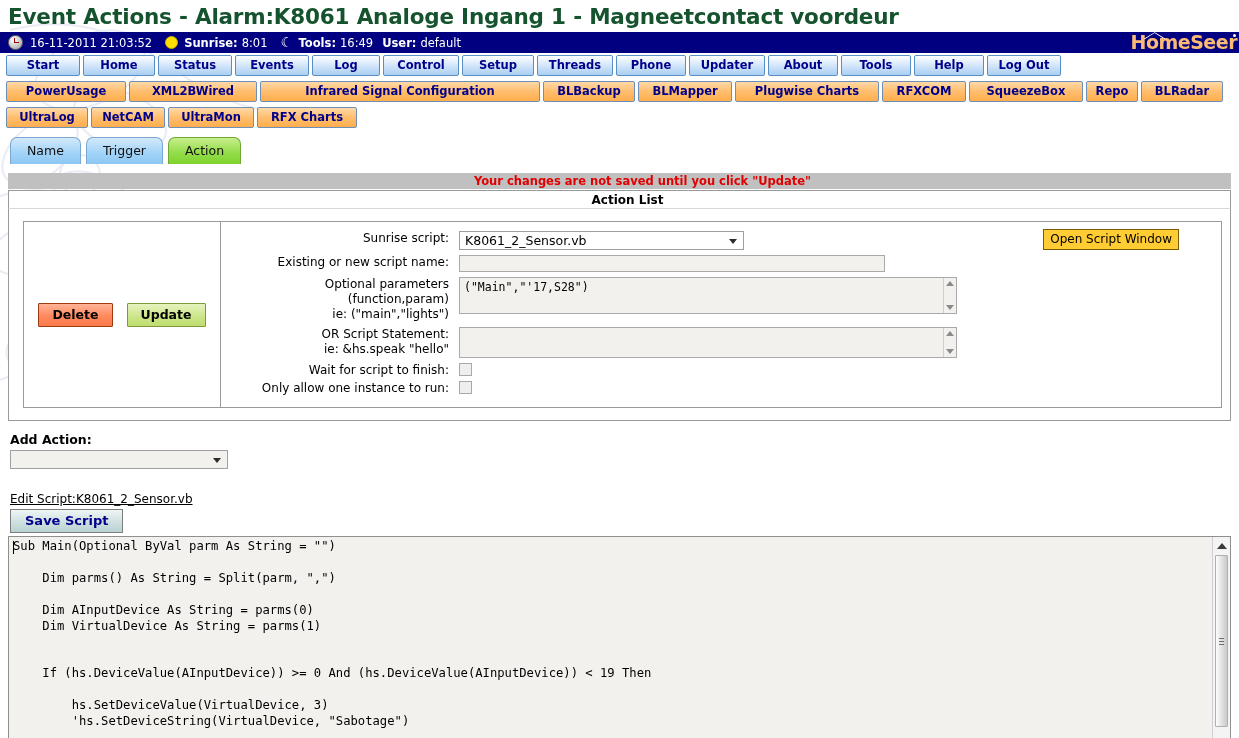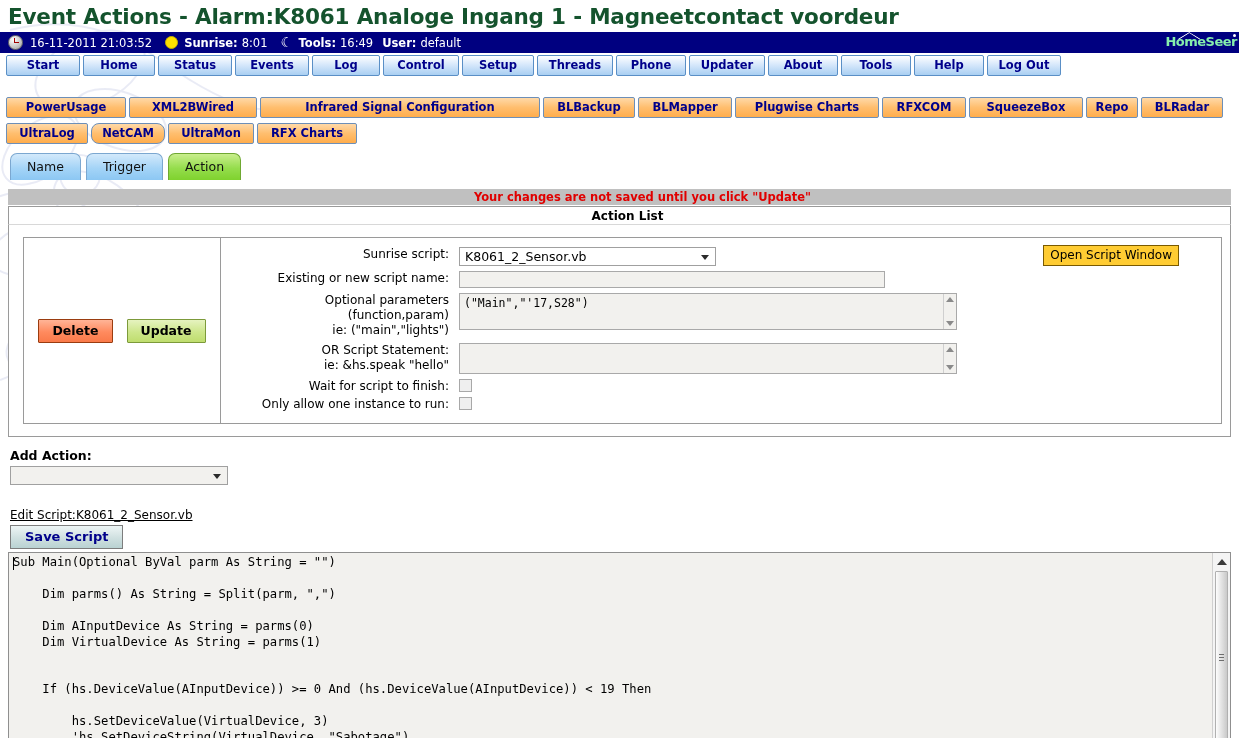--- a/index.html
+++ b/index.html
@@ -74,21 +74,21 @@
     background: #ffe000; border: 1px solid #c8b000; margin-right: 6px; flex: none;
   }
   .moon-icon {
     width: 12px; height: 12px; margin-right: 6px; flex: none;
     color: #fff; font-size: 14px; line-height: 11px; text-align: center;
   }
 
   .hs-logo {
     position: absolute; right: 2px; top: -1px;
     font-family: "DejaVu Sans", sans-serif;
-    font-weight: bold; font-size: 13px; color: #86efac;
+    font-weight: bold; font-size: 19px; color: #fdba74;
     letter-spacing: -0.5px; line-height: 22px;
   }
   .hs-logo .roof {
     position: absolute; left: 11px; top: 1px; width: 26px; height: 8px;
     border-top: 2px solid #ffffff; border-left: 2px solid #ffffff;
     transform: skewX(0deg);
     clip-path: polygon(0% 100%, 50% 0%, 100% 100%, 92% 100%, 50% 14%, 8% 100%);
     border: none;
     background: #ffffff;
   }
@@ -177,21 +177,21 @@
     width: 222px; text-align: right; padding-right: 10px;
     font-size: 12px; color: #000; line-height: 15px; flex: none;
   }
   .flabel .sub { display: block; }
   .inp {
     background: #f2f1ee; border: 1px solid #a9a9a9;
     font-family: "DejaVu Sans", sans-serif; font-size: 12px;
     height: 17px; box-sizing: border-box;
   }
   .sel {
-    width: 257px; height: 19px; background: #ffffff;
+    width: 285px; height: 19px; background: #ffffff;
     border: 1px solid #a0a0a0; box-sizing: border-box;
     display: flex; align-items: center; position: relative;
     font-size: 12.5px; padding-left: 5px; cursor: pointer;
   }
   .sel .caret {
     position: absolute; right: 6px; top: 7px;
     width: 0; height: 0; border-left: 4px solid transparent;
     border-right: 4px solid transparent; border-top: 5px solid #2b2b2b;
   }
   .ta {
@@ -348,36 +348,36 @@
       <div class="navbtn" style="width: 70px;">Setup</div>
       <div class="navbtn" style="width: 74px;">Threads</div>
       <div class="navbtn" style="width: 68px;">Phone</div>
       <div class="navbtn" style="width: 74px;">Updater</div>
       <div class="navbtn" style="width: 68px;">About</div>
       <div class="navbtn" style="width: 68px;">Tools</div>
       <div class="navbtn" style="width: 68px;">Help</div>
       <div class="navbtn" style="width: 72px;">Log Out</div>
     </div>
   
-  <div class="navrow" id="nav2" style="padding-top:21px;">
+  <div class="navrow" id="nav2" style="padding-top:5px;">
       <div class="navbtn orange" style="width: 118px;">PowerUsage</div>
       <div class="navbtn orange" style="width: 126px;">XML2BWired</div>
       <div class="navbtn orange" style="width: 278px;">Infrared Signal Configuration</div>
       <div class="navbtn orange" style="width: 90px;">BLBackup</div>
       <div class="navbtn orange" style="width: 92px;">BLMapper</div>
       <div class="navbtn orange" style="width: 142px;">Plugwise Charts</div>
       <div class="navbtn orange" style="width: 82px;">RFXCOM</div>
       <div class="navbtn orange" style="width: 112px;">SqueezeBox</div>
       <div class="navbtn orange" style="width: 50px;">Repo</div>
       <div class="navbtn orange" style="width: 80px;">BLRadar</div>
     </div>
   
   <div class="navrow" id="nav3" style="padding-top:5px;">
       <div class="navbtn orange" style="width: 80px;">UltraLog</div>
-      <div class="navbtn orange" style="width: 72px; border-radius: 8px;">NetCAM</div>
+      <div class="navbtn orange" style="width: 72px;">NetCAM</div>
       <div class="navbtn orange" style="width: 84px;">UltraMon</div>
       <div class="navbtn orange" style="width: 98px;">RFX Charts</div>
     </div>
 
   
   <div class="tabrow" id="tabs">
       <div class="tab">Name</div>
       <div class="tab">Trigger</div>
       <div class="tab green">Action</div>
     </div>

